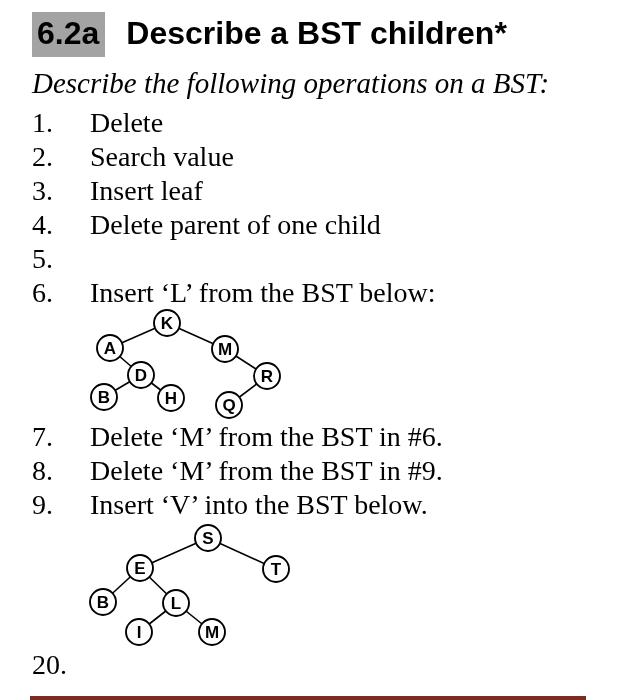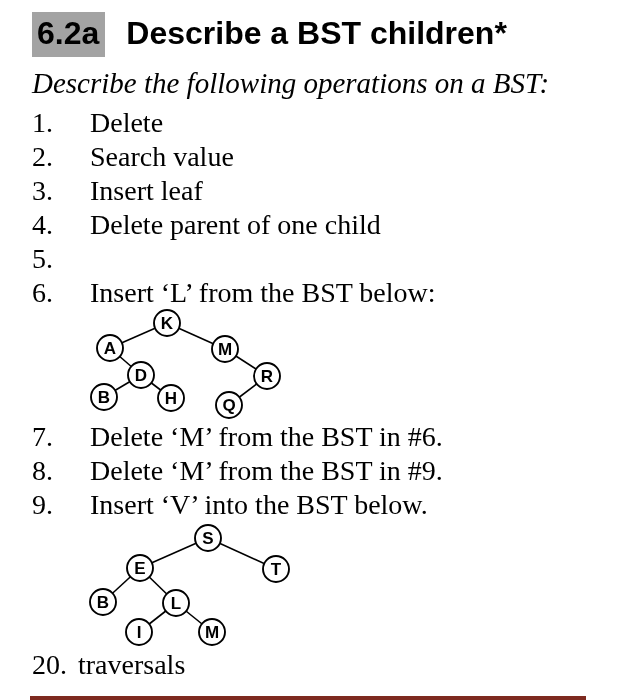--- a/index.html
+++ b/index.html
@@ -145,17 +145,16 @@
         <circle cx="88" cy="79" r="13" fill="#ffffff" stroke="#000000" stroke-width="1.9"></circle>
         <text x="88" y="85" text-anchor="middle" font-family="&quot;Liberation Sans&quot;, sans-serif" font-weight="bold" font-size="17" fill="#000000">L</text>
         <circle cx="51" cy="108" r="13" fill="#ffffff" stroke="#000000" stroke-width="1.9"></circle>
         <text x="51" y="114" text-anchor="middle" font-family="&quot;Liberation Sans&quot;, sans-serif" font-weight="bold" font-size="17" fill="#000000">I</text>
         <circle cx="124" cy="108" r="13" fill="#ffffff" stroke="#000000" stroke-width="1.9"></circle>
         <text x="124" y="114" text-anchor="middle" font-family="&quot;Liberation Sans&quot;, sans-serif" font-weight="bold" font-size="17" fill="#000000">M</text>
       </svg></div>
 
   <div class="row row-10">
     <span class="num">20.</span>
-      <span>traversals</span>
   </div>
 </div>
 
 <div class="bottom-bar" style="background: rgb(126, 42, 32);"></div>
 
 </body></html>

